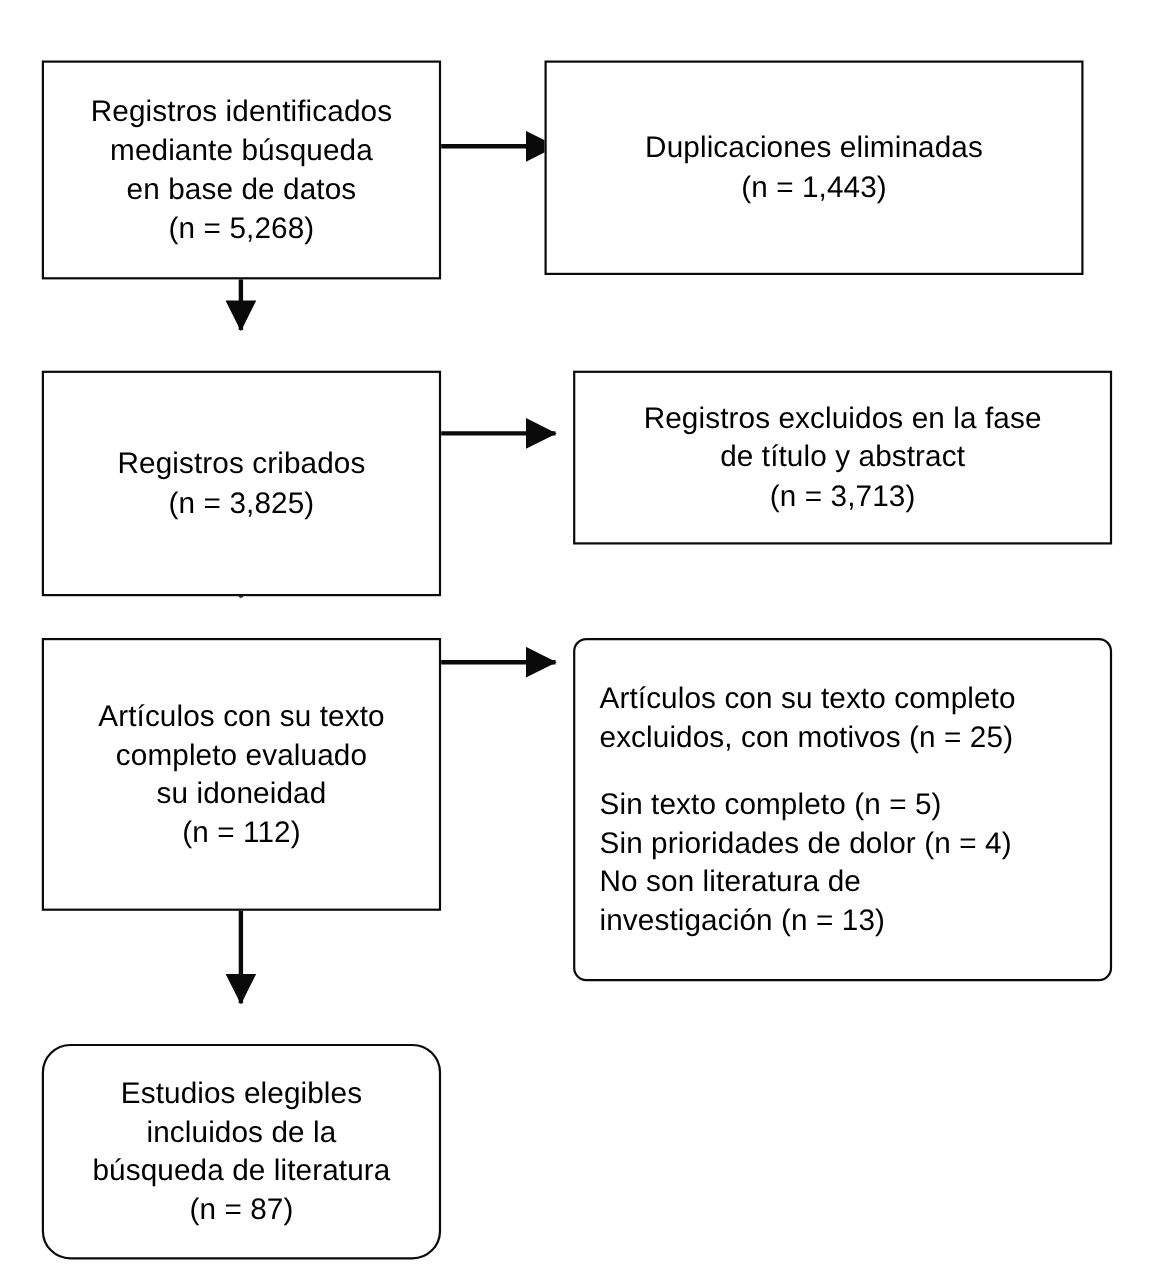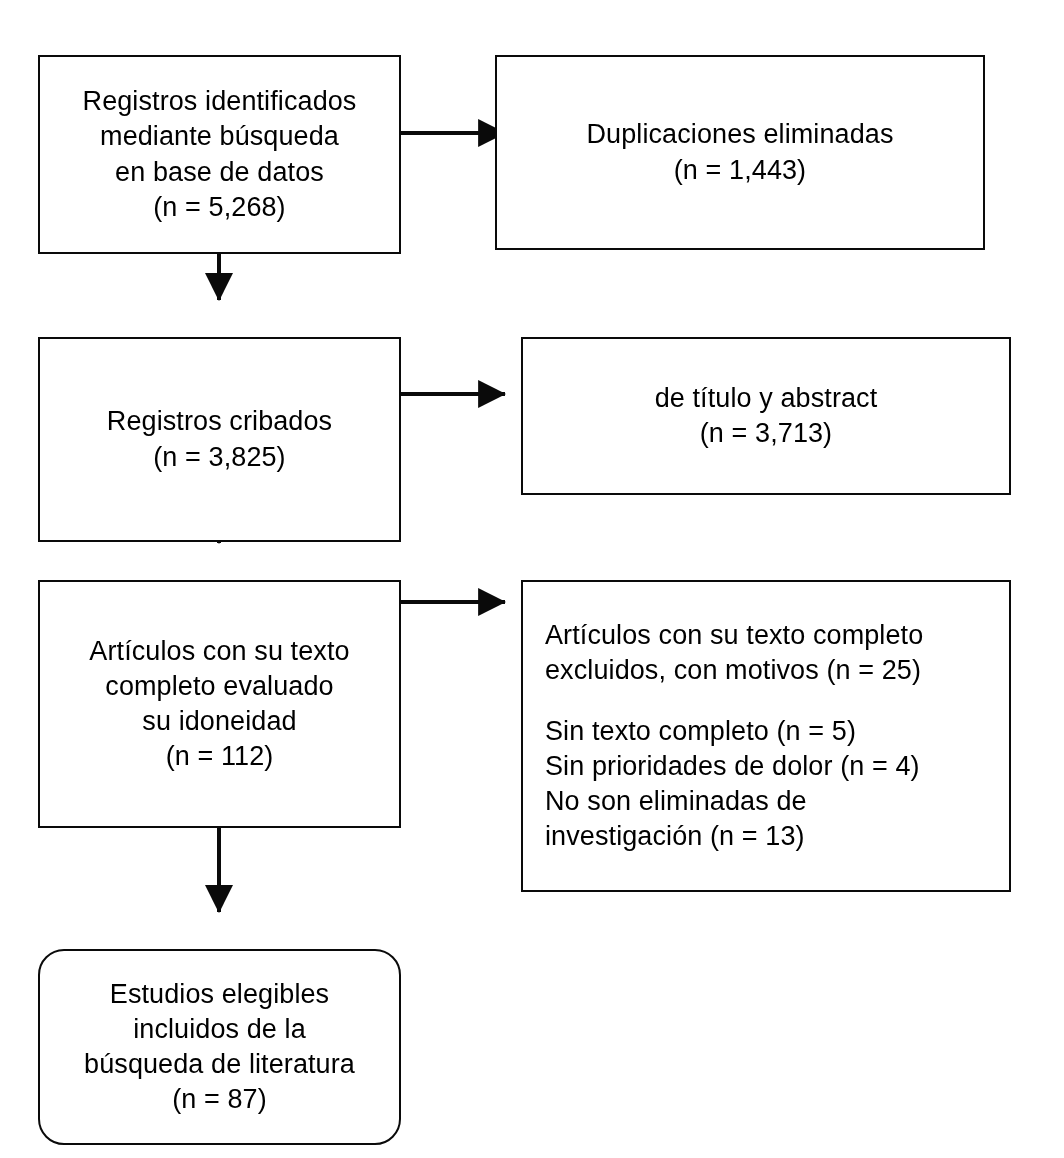--- a/index.html
+++ b/index.html
@@ -89,42 +89,43 @@
 
   <div class="node center" style="left:38px; top:316px; width:363px; height:205px;">
     <span class="pad">
       <span class="line">Registros cribados</span>
       <span class="line">(n = 3,825)</span>
     </span>
   </div>
 
   <div class="node center" style="left:521px; top:316px; width:490px; height:158px;">
     <span class="pad">
+      <span class="line">Registros excluidos en la fase</span>
       <span class="line">de título y abstract</span>
       <span class="line">(n = 3,713)</span>
     </span>
   </div>
 
   <div class="node center" style="left:38px; top:559px; width:363px; height:248px;">
     <span class="pad">
       <span class="line">Artículos con su texto</span>
       <span class="line">completo evaluado</span>
       <span class="line">su idoneidad</span>
       <span class="line">(n = 112)</span>
     </span>
   </div>
 
-  <div class="node left" style="left:521px; top:559px; width:490px; height:312px;">
+  <div class="node left" style="left:521px; top:559px; width:490px; height:312px;border-radius:12px;">
     <span class="pad">
       <span class="line">Artículos con su texto completo</span>
       <span class="line">excluidos, con motivos (n = 25)</span>
       <span class="spacer"></span>
       <span class="line">Sin texto completo (n = 5)</span>
       <span class="line">Sin prioridades de dolor (n = 4)</span>
-      <span class="line">No son eliminadas de</span>
+      <span class="line">No son literatura de</span>
       <span class="line">investigación (n = 13)</span>
     </span>
   </div>
 
   <div class="node center" style="left:38px; top:928px; width:363px; height:196px;border-radius:26px;">
     <span class="pad">
       <span class="line">Estudios elegibles</span>
       <span class="line">incluidos de la</span>
       <span class="line">búsqueda de literatura</span>
       <span class="line">(n = 87)</span>

